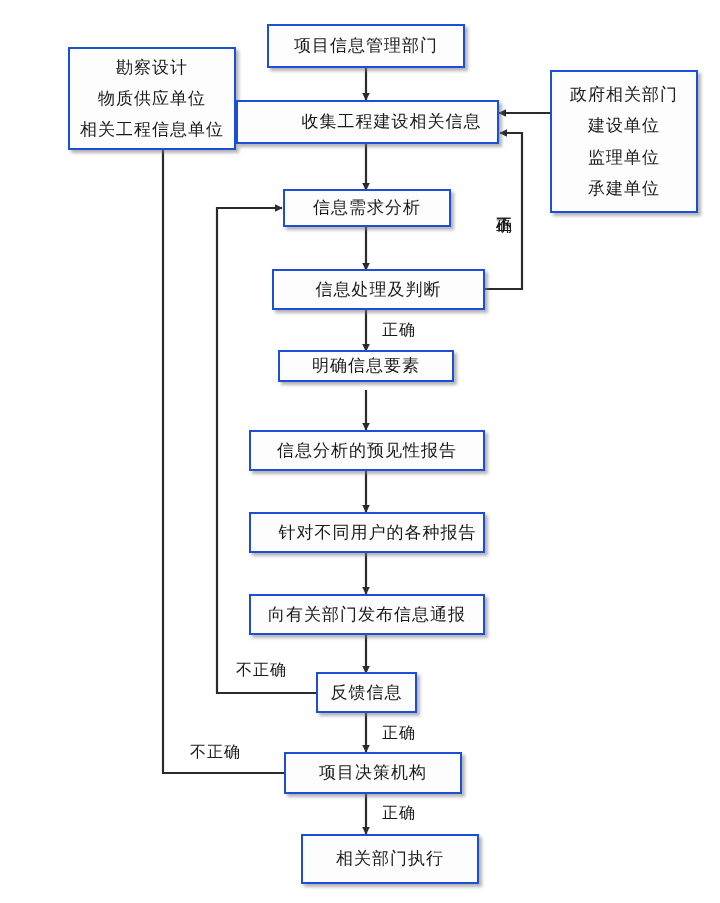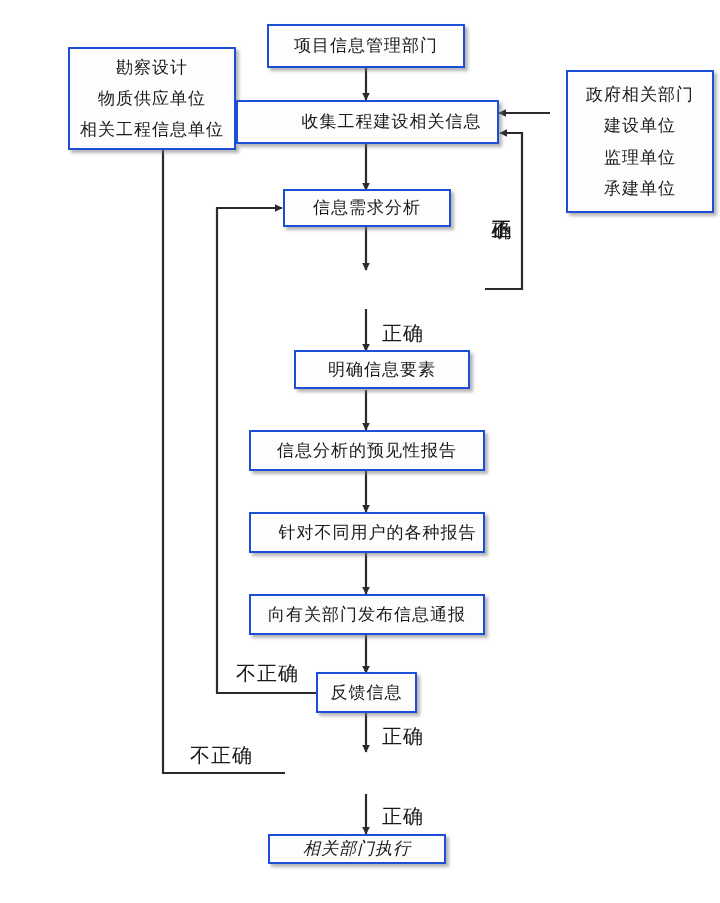--- a/index.html
+++ b/index.html
@@ -43,21 +43,21 @@
   }
   .node .line {
     display: block;
     white-space: nowrap;
   }
   .node.multi .line {
     margin: 5px 0;
   }
   .edge-label {
     position: absolute;
-    font-size: 20px;
+    font-size: 16px;
     color: #1a1a1a;
     letter-spacing: 1px;
     white-space: nowrap;
     z-index: 4;
   }
   .edge-label.vertical {
     writing-mode: vertical-rl;
     text-orientation: upright;
     letter-spacing: 0px;
     line-height: 1;
@@ -112,58 +112,64 @@
   <div class="node" style="left:267px; top:24px; width:198px; height:44px;">
     <span class="line">项目信息管理部门</span>
   </div>
 
   <div class="node multi" style="left:33px; top:47px; width:168px; height:103px;margin-left:35px;">
     <span class="line">勘察设计</span>
     <span class="line">物质供应单位</span>
     <span class="line">相关工程信息单位</span>
   </div>
 
-  <div class="node multi" style="left:550px; top:70px; width:148px; height:143px;margin-left:16px;">
+  <div class="node multi" style="left:550px; top:70px; width:148px; height:143px;">
     <span class="line">政府相关部门</span>
     <span class="line">建设单位</span>
     <span class="line">监理单位</span>
     <span class="line">承建单位</span>
   </div>
 
   <div class="node" style="left:236px; top:100px; width:263px; height:44px;padding-left:48px;">
     <span class="line">收集工程建设相关信息</span>
   </div>
 
   <div class="node" style="left:283px; top:189px; width:168px; height:38px;">
     <span class="line">信息需求分析</span>
   </div>
 
+  <div class="node" style="left:272px; top:269px; width:213px; height:41px;">
+    <span class="line">信息处理及判断</span>
+  </div>
 
-  <div class="node" style="left:294px; top:350px; width:176px; height:39px;">
+  <div class="node" style="left:278px; top:350px; width:176px; height:32px;">
     <span class="line">明确信息要素</span>
   </div>
 
   <div class="node" style="left:249px; top:430px; width:236px; height:41px;">
     <span class="line">信息分析的预见性报告</span>
   </div>
 
   <div class="node" style="left:249px; top:512px; width:236px; height:41px;padding-left:21px;">
     <span class="line">针对不同用户的各种报告</span>
   </div>
 
   <div class="node" style="left:249px; top:594px; width:236px; height:41px;text-align:right;">
     <span class="line">向有关部门发布信息通报</span>
   </div>
 
   <div class="node" style="left:316px; top:672px; width:101px; height:41px;">
     <span class="line">反馈信息</span>
   </div>
 
+  <div class="node" style="left:284px; top:752px; width:178px; height:42px;">
+    <span class="line">项目决策机构</span>
+  </div>
 
-  <div class="node" style="left:268px; top:834px; width:178px; height:30px;font-style:italic;">
+  <div class="node" style="left:301px; top:834px; width:178px; height:50px;">
     <span class="line">相关部门执行</span>
   </div>
 
   <div class="edge-label vertical" style="left:494px; top:205px; width:18px;">不正确</div>
 
   <div class="edge-label" style="left:382px; top:320px;">正确</div>
 
   <div class="edge-label" style="left:236px; top:660px;">不正确</div>
 
   <div class="edge-label" style="left:382px; top:723px;">正确</div>

